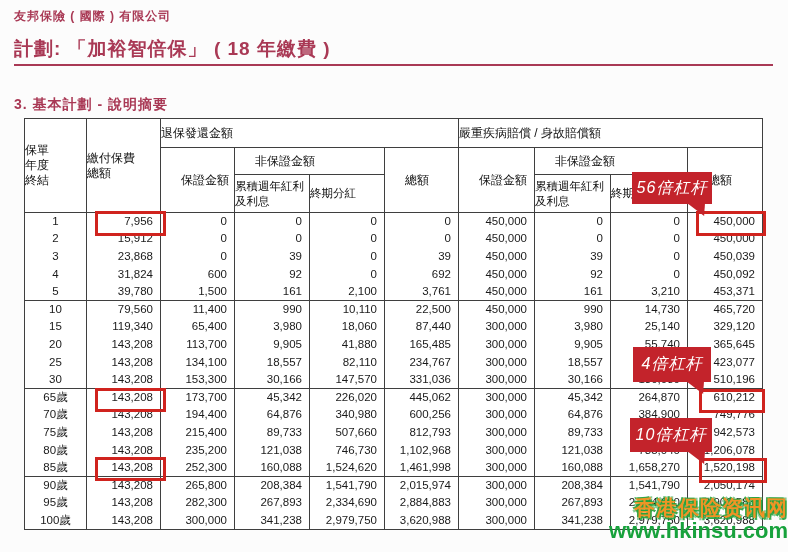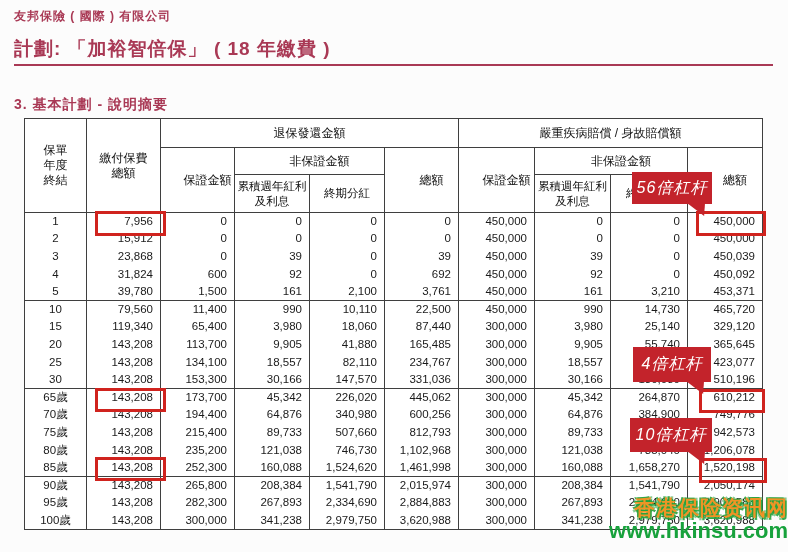--- a/index.html
+++ b/index.html
@@ -48,21 +48,21 @@
     table-layout:fixed;
     background:#fff;
   }
   .tbl th,.tbl td{
     border-left:1px solid var(--line);
     font-weight:normal;
   }
   .tbl th{
     border-bottom:1px solid var(--line);
     font-size:12px;
-    text-align:center;
+    text-align:left;
     vertical-align:middle;
     color:#111;
   }
   .tbl{border:1.5px solid var(--line);}
   .tbl thead tr:nth-child(1) th{height:29px;}
   .tbl thead tr:nth-child(2) th{height:27px;padding-left:20px;}
   .tbl thead tr:nth-child(3) th{height:38px;font-size:11.5px;}
   .pre{white-space:pre-line;line-height:1.25;}
   .tbl tbody tr{height:17.6px;}
   .tbl tbody:nth-of-type(4) tr{height:17.7px;}

